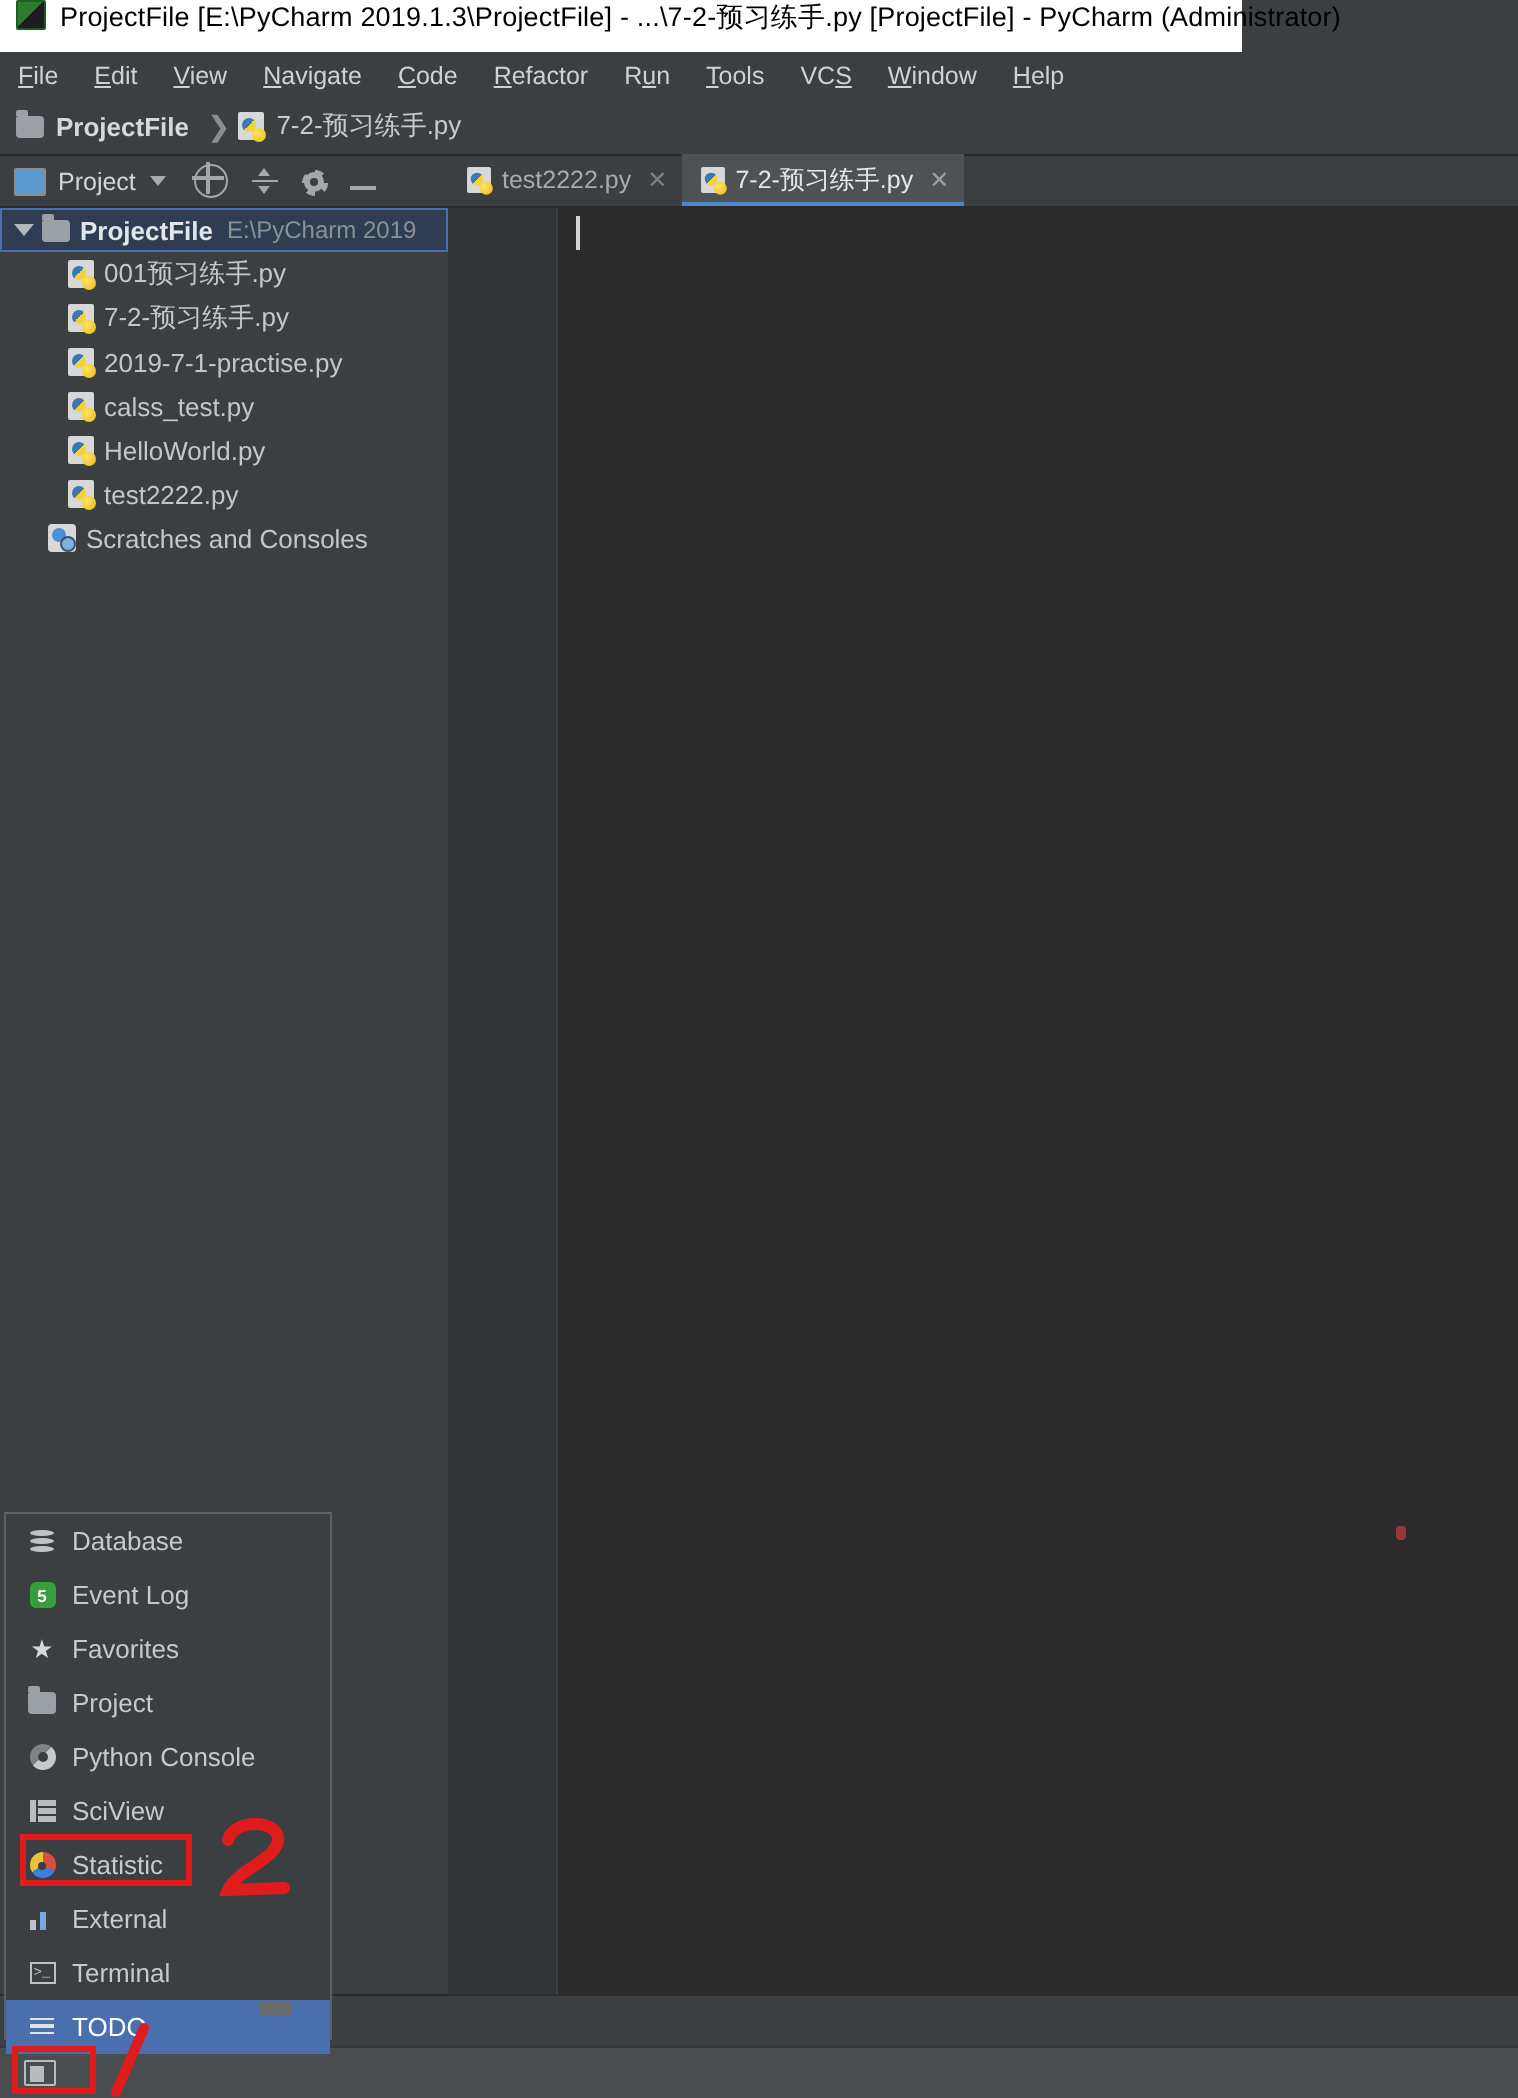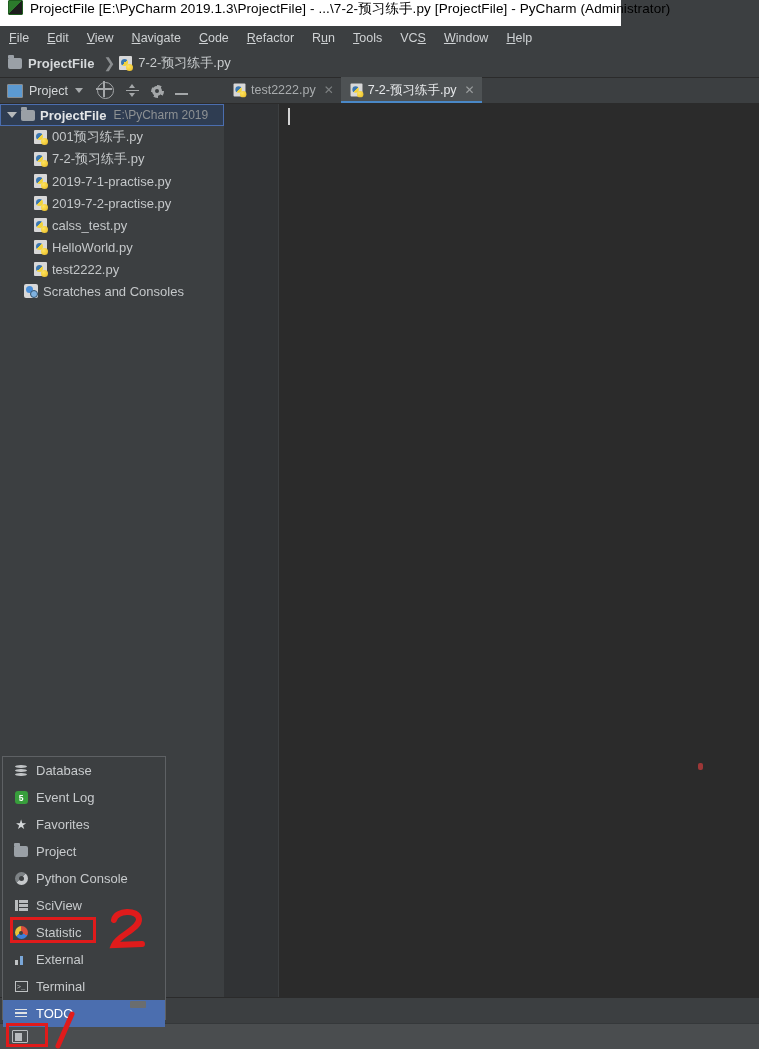--- a/index.html
+++ b/index.html
@@ -395,25 +395,20 @@
       <span class="tlabel">7-2-预习练手.py</span>
     </div>
     <div class="trow">
       <span class="indent"></span>
         <span class="ic-py"></span>
       <span class="tlabel">2019-7-1-practise.py</span>
     </div>
     <div class="trow">
       <span class="indent"></span>
         <span class="ic-py"></span>
-      <span class="tlabel">2019-7-2-practise.py</span>
-    </div>
-    <div class="trow">
-      <span class="indent"></span>
-        <span class="ic-py"></span>
       <span class="tlabel">calss_test.py</span>
     </div>
     <div class="trow">
       <span class="indent"></span>
         <span class="ic-py"></span>
       <span class="tlabel">HelloWorld.py</span>
     </div>
     <div class="trow">
       <span class="indent"></span>
         <span class="ic-py"></span>

